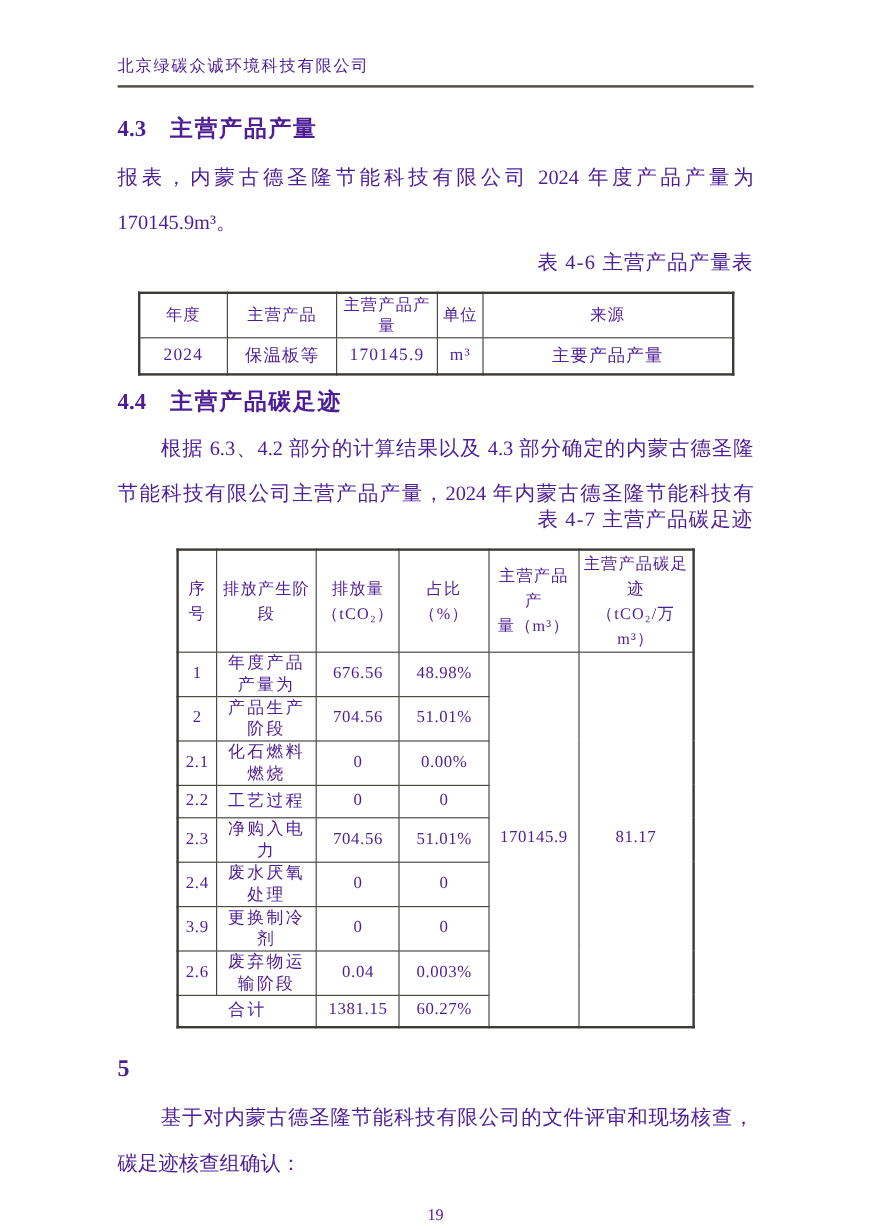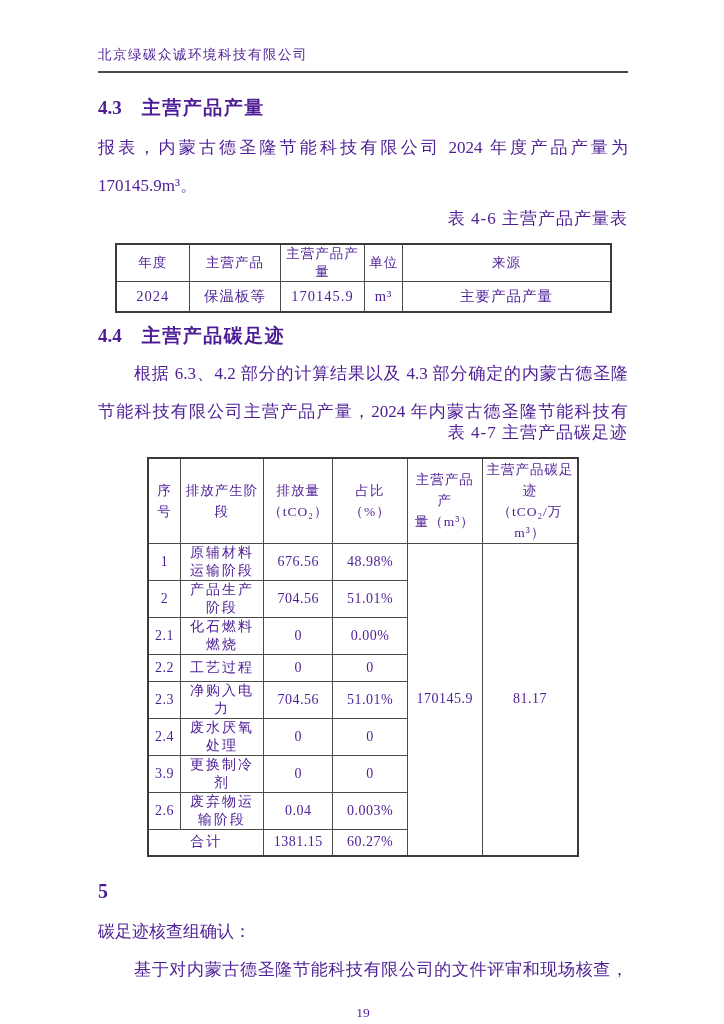--- a/index.html
+++ b/index.html
@@ -143,21 +143,21 @@
       <th>排放量
 （tCO₂）</th>
       <th>占比（%）</th>
       <th>主营产品产
 量（m³）</th>
       <th>主营产品碳足迹
 （tCO₂/万 m³）</th>
     </tr>
     <tr>
       <td>1</td>
-      <td class="stage">原辅材料运输阶段</td>
+      <td class="stage">年度产品产量为</td>
       <td>676.56</td>
       <td>48.98%</td>
       <td rowspan="9">170145.9</td>
       <td rowspan="9">81.17</td>
     </tr>
     <tr>
       <td>2</td>
       <td class="stage">产品生产阶段</td>
       <td>704.56</td>
       <td>51.01%</td>
@@ -203,19 +203,19 @@
       <td>1381.15</td>
       <td>60.27%</td>
     </tr>
   </tbody>
     </table>
 
   <div class="sec-heading big">
     <span class="h-num">5</span>
   </div>
   <div class="para">
+    <div class="pline jfull indent">基于对内蒙古德圣隆节能科技有限公司的文件评审和现场核查，</div>
     <div class="pline">碳足迹核查组确认：</div>
-    <div class="pline jfull indent">基于对内蒙古德圣隆节能科技有限公司的文件评审和现场核查，</div>
   </div>
 
   <div class="page-number">19</div>
 
 </div>
 
 </body></html>

